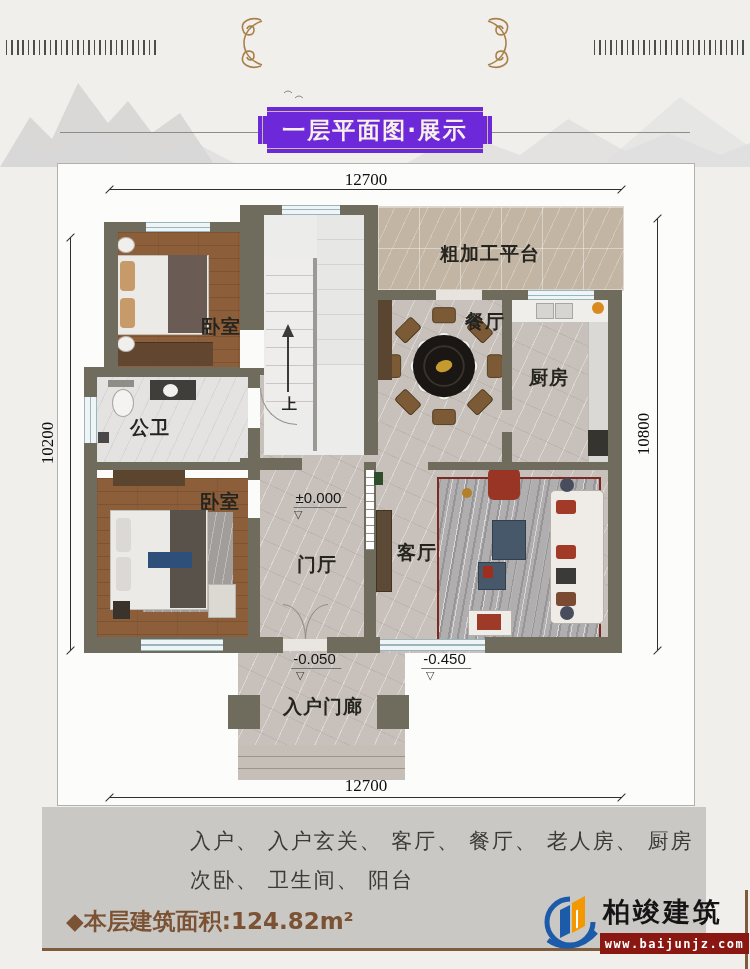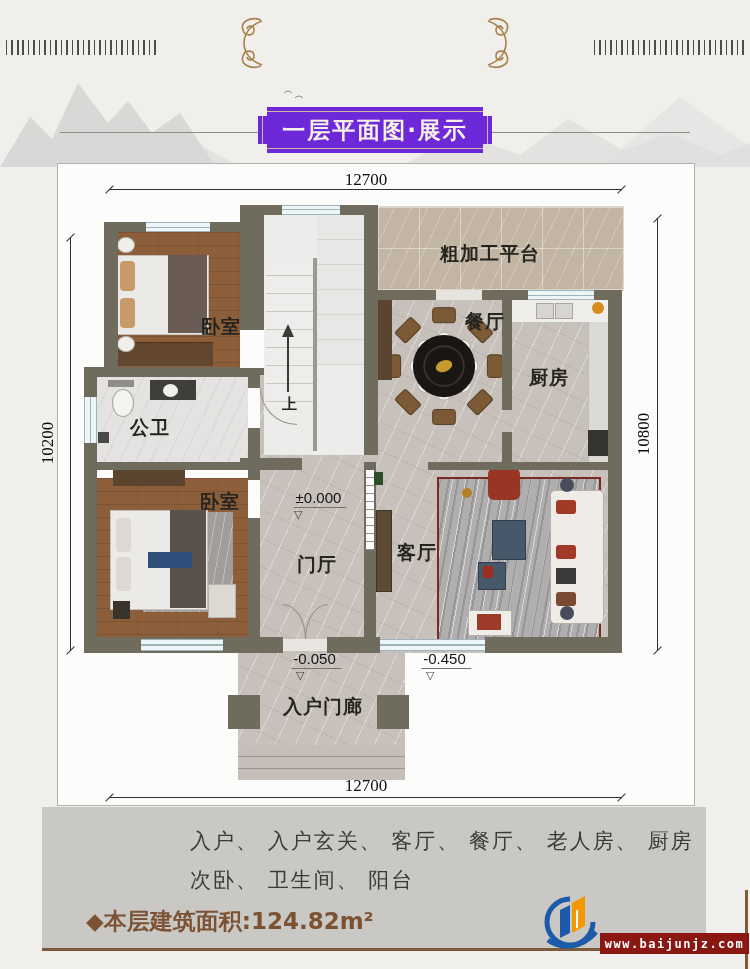--- a/index.html
+++ b/index.html
@@ -299,29 +299,30 @@
   <div class="lvl" style="left:320px;top:489px;">±0.000</div>
   <span class="tri" style="left:294px;top:510px;">▽</span>
   <div class="lvl" style="left:316px;top:650px;">-0.050</div>
   <span class="tri" style="left:296px;top:671px;">▽</span>
   <div class="lvl" style="left:446px;top:650px;">-0.450</div>
   <span class="tri" style="left:426px;top:671px;">▽</span>
 
   <div class="footbox"></div>
   <div class="layout-line" style="left:190px;top:827px;text-align:right;">入户、 入户玄关、 客厅、 餐厅、 老人房、 厨房</div>
   <div class="layout-line" style="left:190px;top:866px;">次卧、 卫生间、 阳台</div>
-  <div class="area-text" style="left:66px;margin-left:20px;">◆本层建筑面积:124.82m²</div>
+  <div class="area-text" style="left:66px;">◆本层建筑面积:124.82m²</div>
 
   <div class="brownline" style="left:42px;top:948px;width:707px;height:3px;"></div>
   <div class="brownline" style="left:745px;top:890px;width:3px;height:79px;"></div>
 
   <svg class="abs" style="left:540px;top:890px;z-index:6;" width="60" height="64" viewBox="0 0 60 64">
     <path d="M30,9 a23,23 0 1 0 23,23" stroke="#1c5ba9" stroke-width="5" fill="none"></path>
     <path d="M20,20 l10,-5 0,28 -10,5 z" fill="#1c5ba9"></path>
     <path d="M32,13 l13,-7 0,30 -13,7 z" fill="#f39800"></path>
     <rect x="36" y="16" width="2" height="18" fill="#ffffff" transform="skewY(-26) translate(0,22)"></rect>
     <path d="M8,50 C22,60 42,58 56,42" stroke="#1c5ba9" stroke-width="5" fill="none"></path>
   </svg>
+  <div class="brand-name">柏竣建筑</div>
   <div class="brand-band">
     <span class="brand-url">www.baijunjz.com</span>
   </div>
 
 </div>
 
 </body></html>

